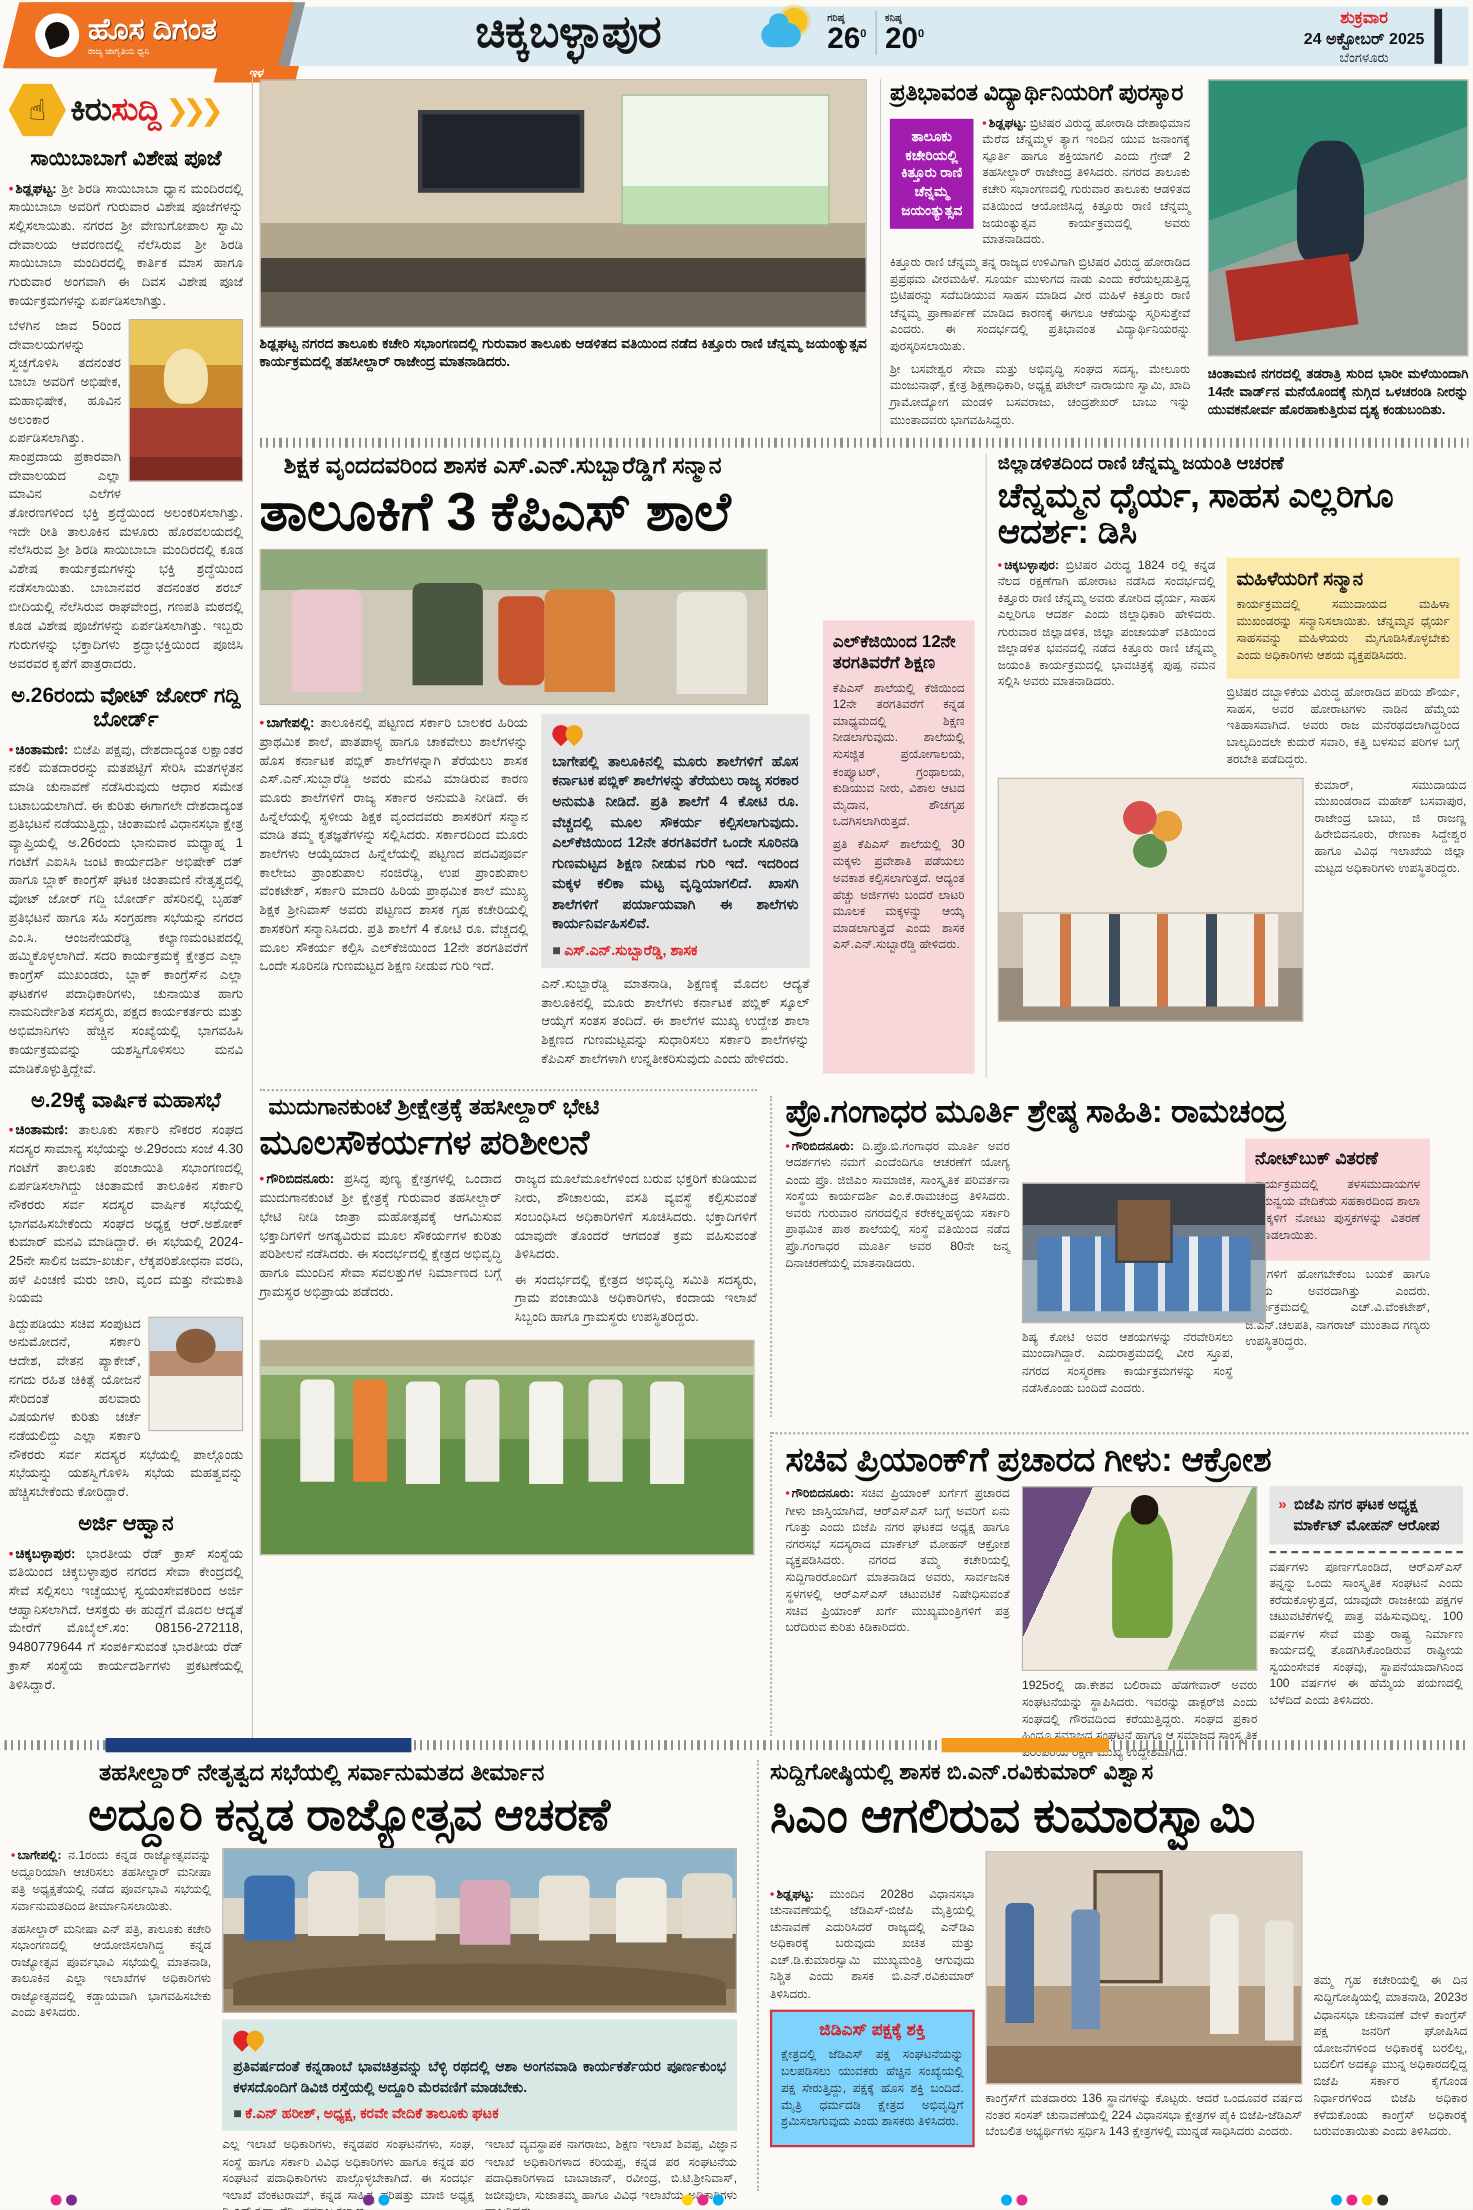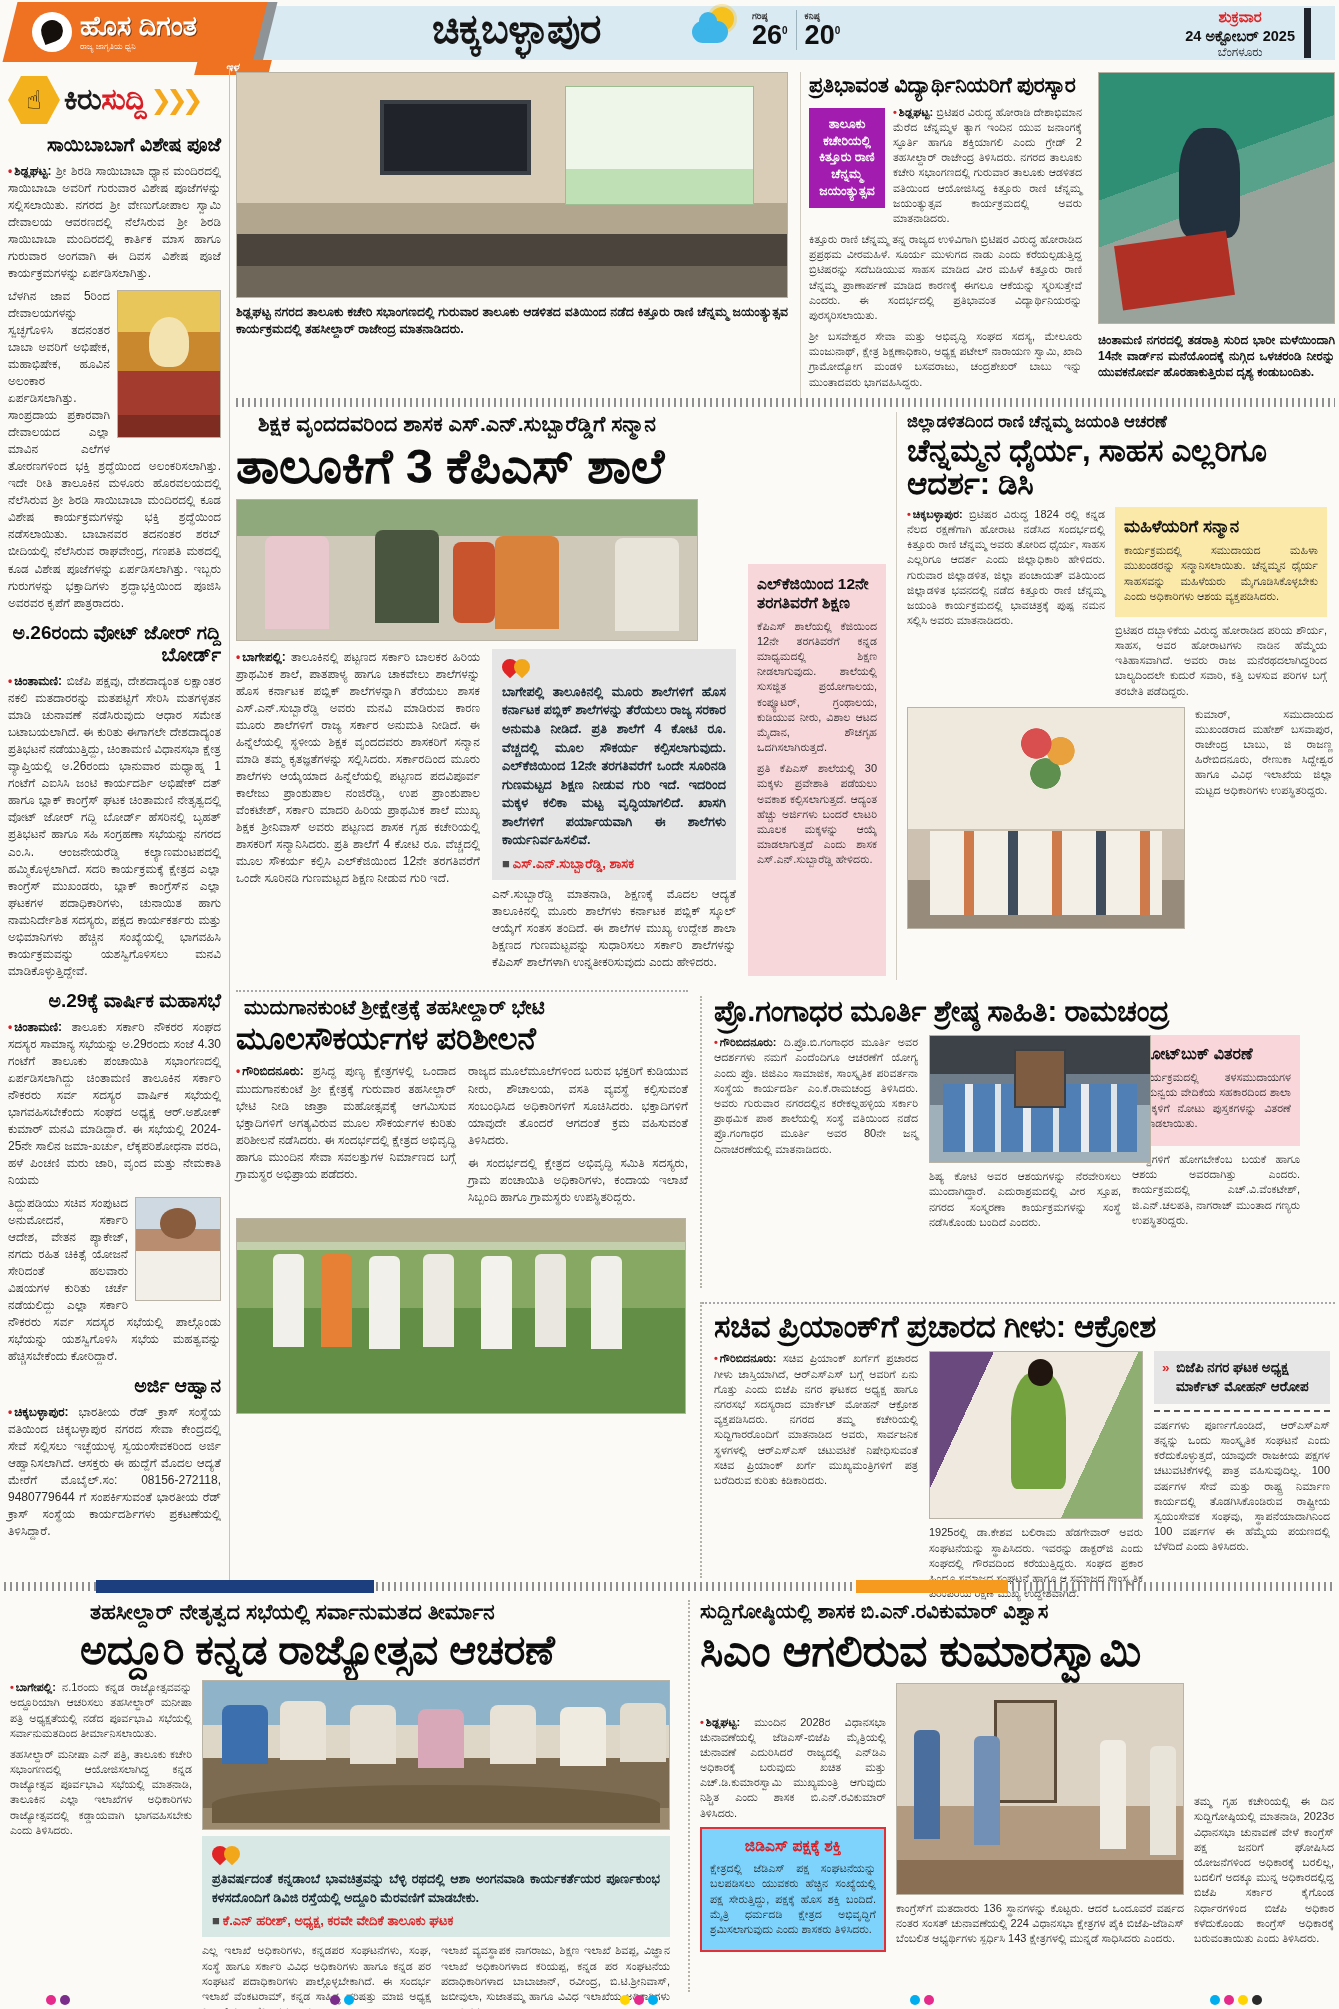--- a/index.html
+++ b/index.html
@@ -48,21 +48,21 @@
   .mh-city{font-size:12px;color:#222;}
 
   
   .rail{position:absolute;left:6px;top:68px;width:224px;height:1512px;border-right:1px solid #c7c3ba;padding:4px 8px 0 2px;overflow:hidden;}
   .badge{display:flex;align-items:center;gap:4px;margin:4px 0 10px 0;}
   .hex{width:52px;height:48px;background:#f3b11c;clip-path:polygon(25% 0,75% 0,100% 50%,75% 100%,25% 100%,0 50%);
        display:flex;align-items:center;justify-content:center;font-size:26px;color:#17120d;flex:0 0 auto;}
   .chev{color:#f6a81c;font-weight:900;font-size:26px;letter-spacing:-6px;line-height:1;}
   .badge-title{font-size:29px;font-weight:900;letter-spacing:-.5px;}
   .badge-title .red{color:#d81f26;}
-  .rail h3{font-size:19px;font-weight:900;text-align:right;margin:10px 0 6px 0;line-height:1.2;color:#0d0d0d;}
+  .rail h3{font-size:19px;font-weight:900;text-align:center;margin:10px 0 6px 0;line-height:1.2;color:#0d0d0d;}
   .mini-photo{float:right;width:104px;height:148px;margin:2px 0 4px 7px;}
   .p-deity{background:linear-gradient(180deg,#e8c65a 0 28%,#c9872e 28% 55%,#a33b2e 55% 85%,#7e2b22 85%);}
   .p-deity::after{left:30%;top:18%;width:40%;height:34%;border-radius:50% 50% 40% 40%;background:#f3e3b0;}
   .p-portrait{float:right;width:86px;height:104px;margin:2px 0 4px 7px;background:linear-gradient(180deg,#cfd9e2 0 30%,#b98d6f 30% 52%,#f2eee8 52%);}
   .p-portrait::after{left:28%;top:10%;width:44%;height:30%;border-radius:50%;background:#8a5c3e;}
 
   
   .p-meeting{position:absolute;left:236px;top:72px;width:552px;height:226px;
      background:linear-gradient(180deg,#d9cdb8 0 58%,#b3a68e 58% 72%,#4a443c 72% 86%,#6e6658 86%);}
   .p-meeting::before{left:26%;top:12%;width:26%;height:30%;background:#20242a;border:4px solid #3a3f46;}
@@ -135,21 +135,21 @@
      background:linear-gradient(180deg,#c4cfae 0 16%,#86a862 16% 46%,#628f45 46%);}
   .p-field::before{left:8%;top:18%;width:7%;height:48%;background:#f2f0ea;border-radius:6px 6px 0 0;
      box-shadow:48px 0 0 #e77f35,96px 2px 0 #f2f0ea,150px 0 0 #eceae2,208px 2px 0 #f4f2ec,262px 0 0 #e9e7df,318px 2px 0 #f1efe9;}
   .p-field::after{left:0;top:0;width:100%;height:12%;background:#a9937a;opacity:.55;}
 
   
   .art-ganga{position:absolute;left:700px;top:996px;width:635px;height:292px;border-left:2px dotted #b5b2a8;padding-left:12px;}
   .art-ganga .headline{font-size:29px;margin:0 0 8px 0;}
   .tri-cols{display:flex;gap:11px;}
   .art-ganga .c1{width:204px;}
-  .art-ganga .c2{width:192px;}
+  .art-ganga .c2{width:192px;margin-top:40px;}
   .art-ganga .c3{width:168px;}
   .p-children{width:222px;height:128px;margin-bottom:6px;
      background:linear-gradient(180deg,#3c4248 0 30%,#6f7d8a 30% 55%,#9fb0bb 55%);}
   .p-children::before{left:6%;bottom:8%;width:88%;height:54%;
      background:repeating-linear-gradient(90deg,#4f7fb5 0 22px,#e8ecf0 22px 30px,#4f7fb5 30px 52px,#dde4ea 52px 58px);}
   .p-children::after{left:38%;top:10%;width:22%;height:44%;background:#7e5c42;border:2px solid #3a3f46;}
   .pinkbox{background:#f8d6da;padding:9px;}
   .pinkbox .sidebox-title{font-size:16px;}
 
   

